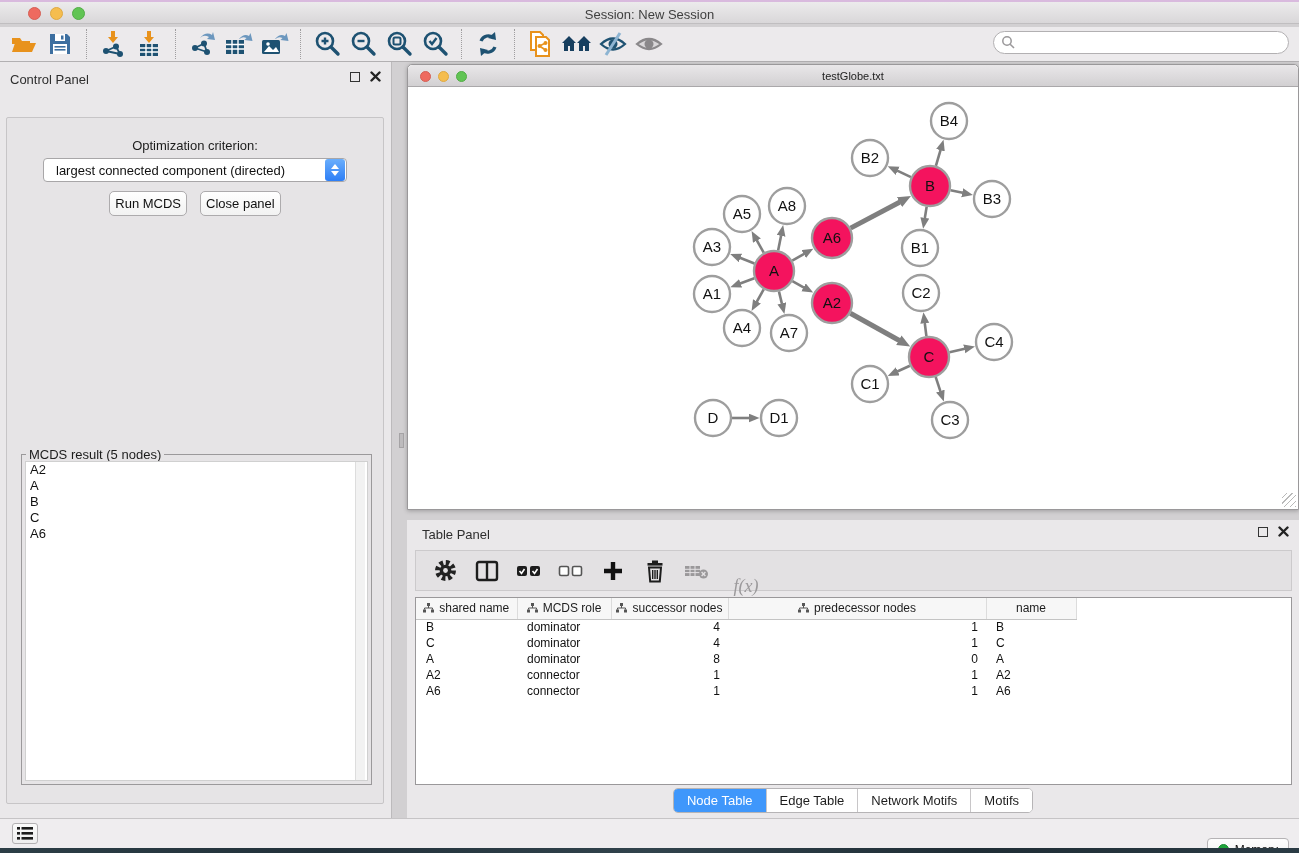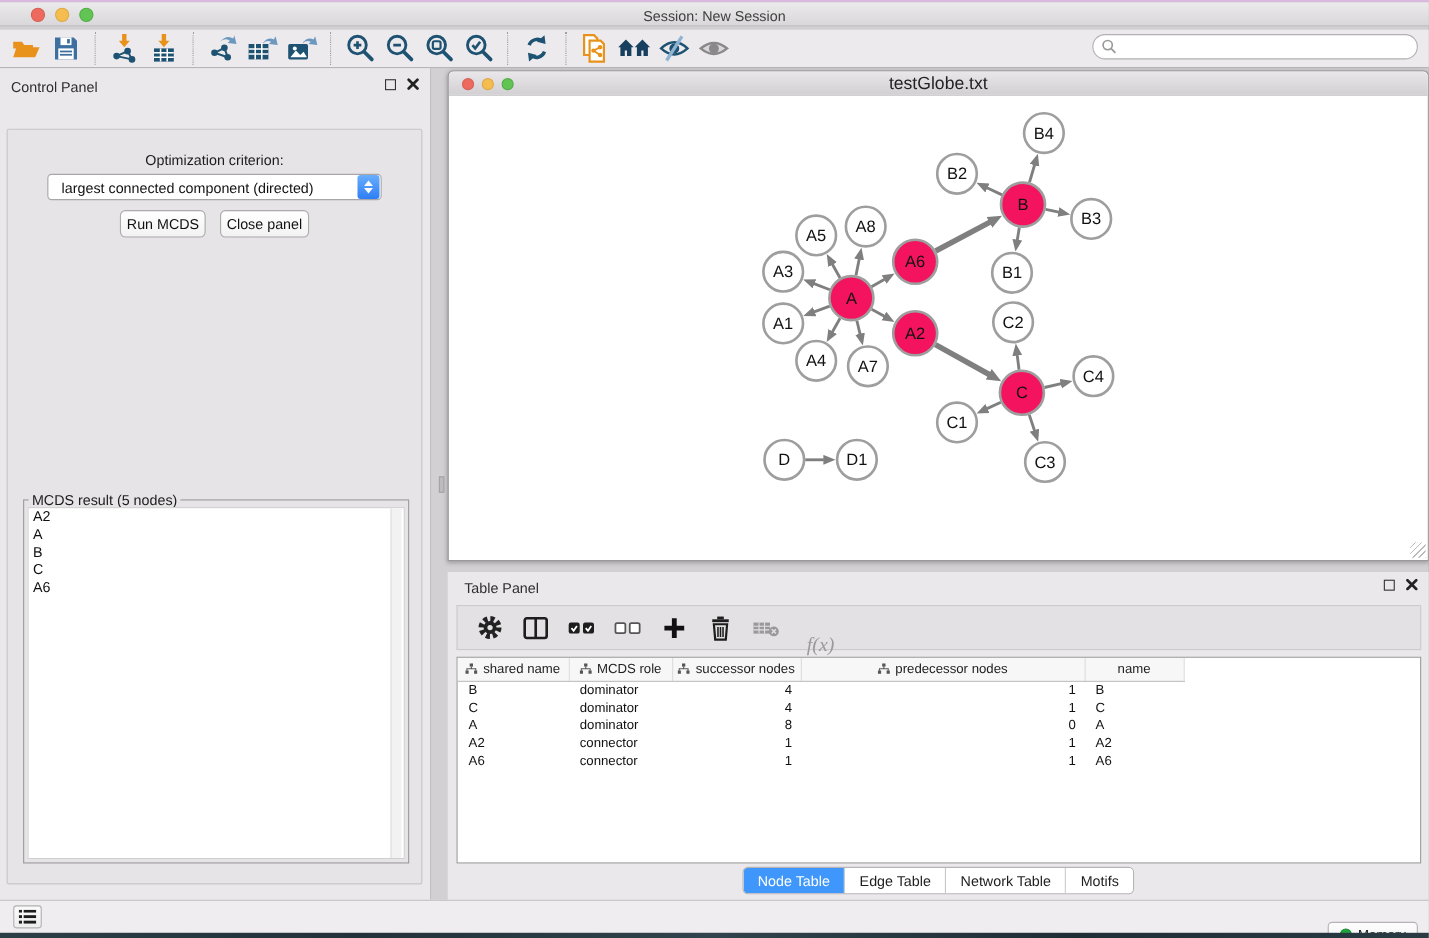--- a/index.html
+++ b/index.html
@@ -73,21 +73,21 @@
   
   .net-window { position:absolute; left:407px; top:64px; width:892px; height:446px;
     border:1px solid #9a989a; border-radius:5px 5px 0 0; background:#fff;
     box-shadow:0 1px 4px rgba(0,0,0,.25); }
   .net-titlebar { position:absolute; left:0; right:0; top:0; height:22px;
     background:linear-gradient(#e9e7e9,#d2d0d2); border-bottom:1px solid #aaa8aa;
     border-radius:5px 5px 0 0; }
   .net-titlebar .lights { left:12px; top:6px; gap:7px; }
   .net-titlebar .light { width:11px; height:11px; }
   .net-titlebar .title { position:absolute; left:0; right:0; top:0; height:22px; line-height:23px;
-    text-align:center; font-size:16px; color:#222; }
+    text-align:center; font-size:11px; color:#222; }
   .net-canvas { position:absolute; left:1px; right:1px; top:23px; bottom:1px; background:#fff; }
   .net-canvas svg { display:block; }
   .resize-grip { position:absolute; right:1px; bottom:1px; width:14px; height:14px;
     background:repeating-linear-gradient(135deg, transparent 0 3px, #b9b9b9 3px 4px); }
   .splitter-dot { position:absolute; left:399px; top:433px; width:5px; height:15px; background:#bdbbbd; border:1px solid #a5a3a5; }
 
   
   .table-panel { position:absolute; left:407px; top:520px; width:892px; height:298px; background:#eae8ea; }
   .table-panel .hdr { position:absolute; left:15px; top:7px; }
   .tp-toolbar { position:absolute; left:8px; right:7px; top:30px; height:41px; background:#e3e1e3;
@@ -561,21 +561,21 @@
               <td></td>
             </tr>
           </tbody>
       </table>
     </div>
 
     <div class="tp-tabs">
       <div class="seg-tabs">
         <span class="seg active">Node Table</span>
         <span class="seg">Edge Table</span>
-        <span class="seg">Network Table</span>
+        <span class="seg">Network Motifs</span>
         <span class="seg">Motifs</span>
       </div>
     </div>
   </div>
 
   <div class="statusbar">
     <button class="list-btn">
       <svg width="16" height="13" viewBox="0 0 16 13">
         <rect x="0" y="0" width="3" height="2.6" fill="#1d1d1d"></rect>
           <rect x="4.5" y="0" width="11.5" height="2.6" fill="#1d1d1d"></rect>

